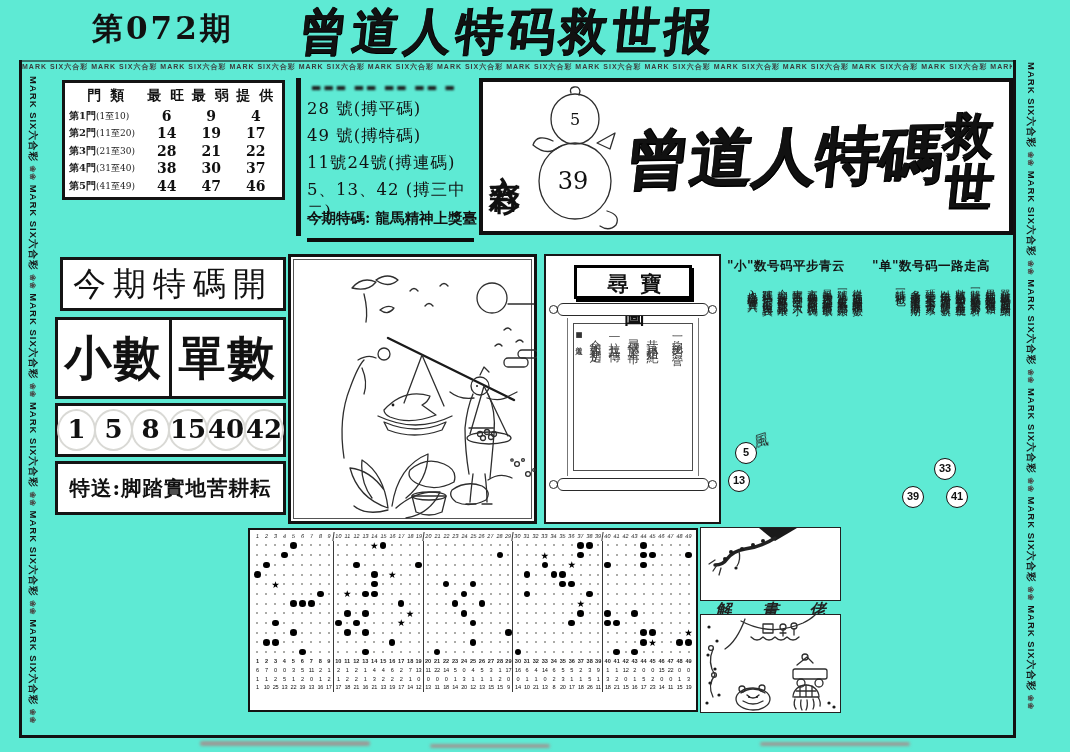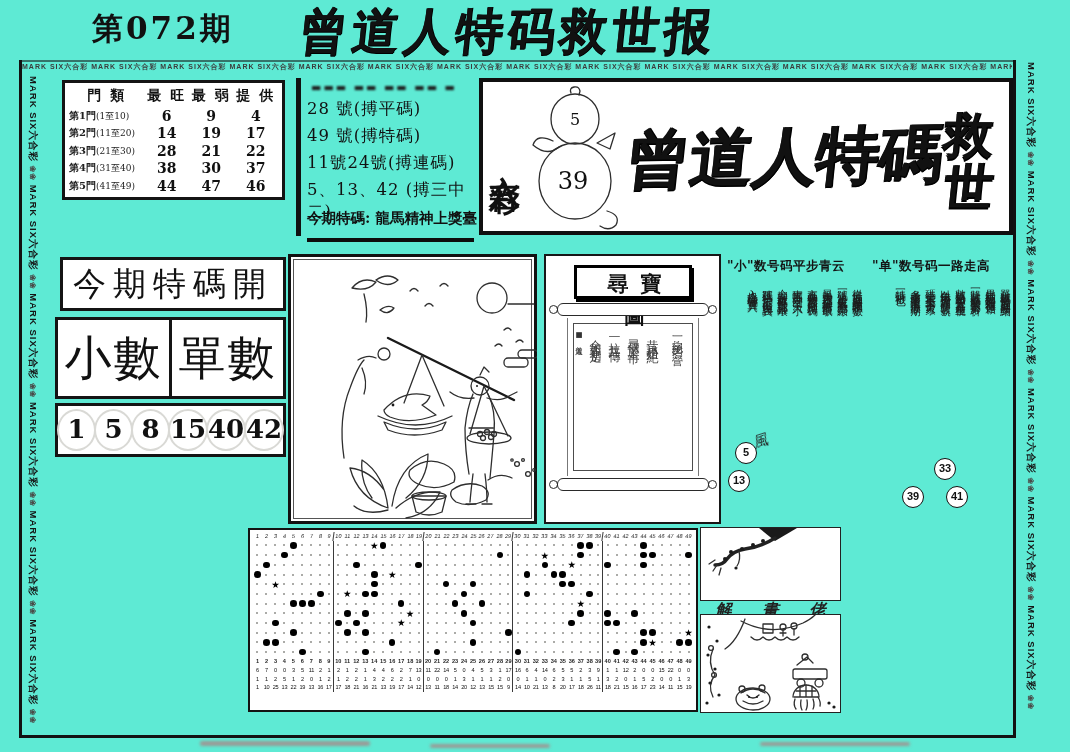--- a/index.html
+++ b/index.html
@@ -60,21 +60,21 @@
     transform:skewX(-7deg) rotate(-1deg);text-shadow:1.5px 0 0 #000,0 1.5px 0 #000,1px 1px 0 #000;}
   #calli-tail{display:flex;flex-direction:column;margin-left:2px;margin-top:8px;}
   #calli-tail span{font-size:49px;font-weight:900;line-height:52px;
     text-shadow:1.5px 0 0 #000,0 1.5px 0 #000;transform:skewX(-6deg);}
 
   
   .rbox{position:absolute;border:3px solid #141414;background:#fff;box-sizing:border-box;}
   #res-title{left:60px;top:257px;width:226px;height:54px;font-size:33px;letter-spacing:7px;
     text-align:center;line-height:48px;}
   #res-big{left:55px;top:317px;width:231px;height:82px;display:flex;}
-  #res-big .half{flex:1;text-align:center;font-size:47px;font-weight:400;line-height:76px;letter-spacing:2px;}
+  #res-big .half{flex:1;text-align:center;font-size:47px;font-weight:700;line-height:76px;letter-spacing:2px;}
   #res-big .half:first-child{border-right:3px solid #141414;}
   #res-nums{left:55px;top:403px;width:231px;height:54px;display:flex;align-items:center;justify-content:center;}
   .res-num{width:36px;height:38px;border:2px solid #d9d9d5;border-radius:50%;margin:0 -1px;
     font-size:26px;font-weight:bold;text-align:center;line-height:36px;}
   #res-send{left:55px;top:461px;width:231px;height:54px;font-size:20.5px;font-weight:900;
     text-align:center;line-height:48px;letter-spacing:1px;white-space:nowrap;}
 
   
   #illus-box{position:absolute;left:288px;top:254px;width:249px;height:270px;border:3px solid #121212;
     box-sizing:border-box;background:#fff;}
@@ -243,20 +243,21 @@
     <div class="half">單數</div>
   </div>
   <div class="rbox serif" id="res-nums">
       <span class="res-num">1</span>
       <span class="res-num">5</span>
       <span class="res-num">8</span>
       <span class="res-num">15</span>
       <span class="res-num">40</span>
       <span class="res-num">42</span>
     </div>
+  <div class="rbox serif" id="res-send">特送:脚踏實地苦耕耘</div>
 
   <div id="illus-box">
     <div id="illus-inner">
       <svg width="243" height="262" viewBox="0 0 243 262">
         <circle class="ln" cx="198" cy="38" r="15"></circle>
         <path class="ln" d="M214,44 h26"></path>
         <path class="ln" d="M116,31 q4,-5 8,0 M131,46 q4,-5 8,0 M146,26 q4,-5 8,0 M210,70 q4,-4 7,0 M222,82 q4,-4 7,0 M201,86 q4,-4 7,0"></path>
         <path class="ln" d="M58,28 q10,-12 24,-6 q-8,10 -24,6 M82,20 q12,-8 22,0 q-10,9 -22,0 M86,50 q8,-6 14,-2 q-6,8 -14,2 M70,34 q4,16 2,28"></path>
         <path class="ln" d="M50,198 q-6,-40 6,-70 q8,-22 14,-28 M68,108 q6,14 2,26 M64,100 q10,-6 18,-2"></path>
         <circle class="ln" cx="90" cy="94" r="6"></circle>

